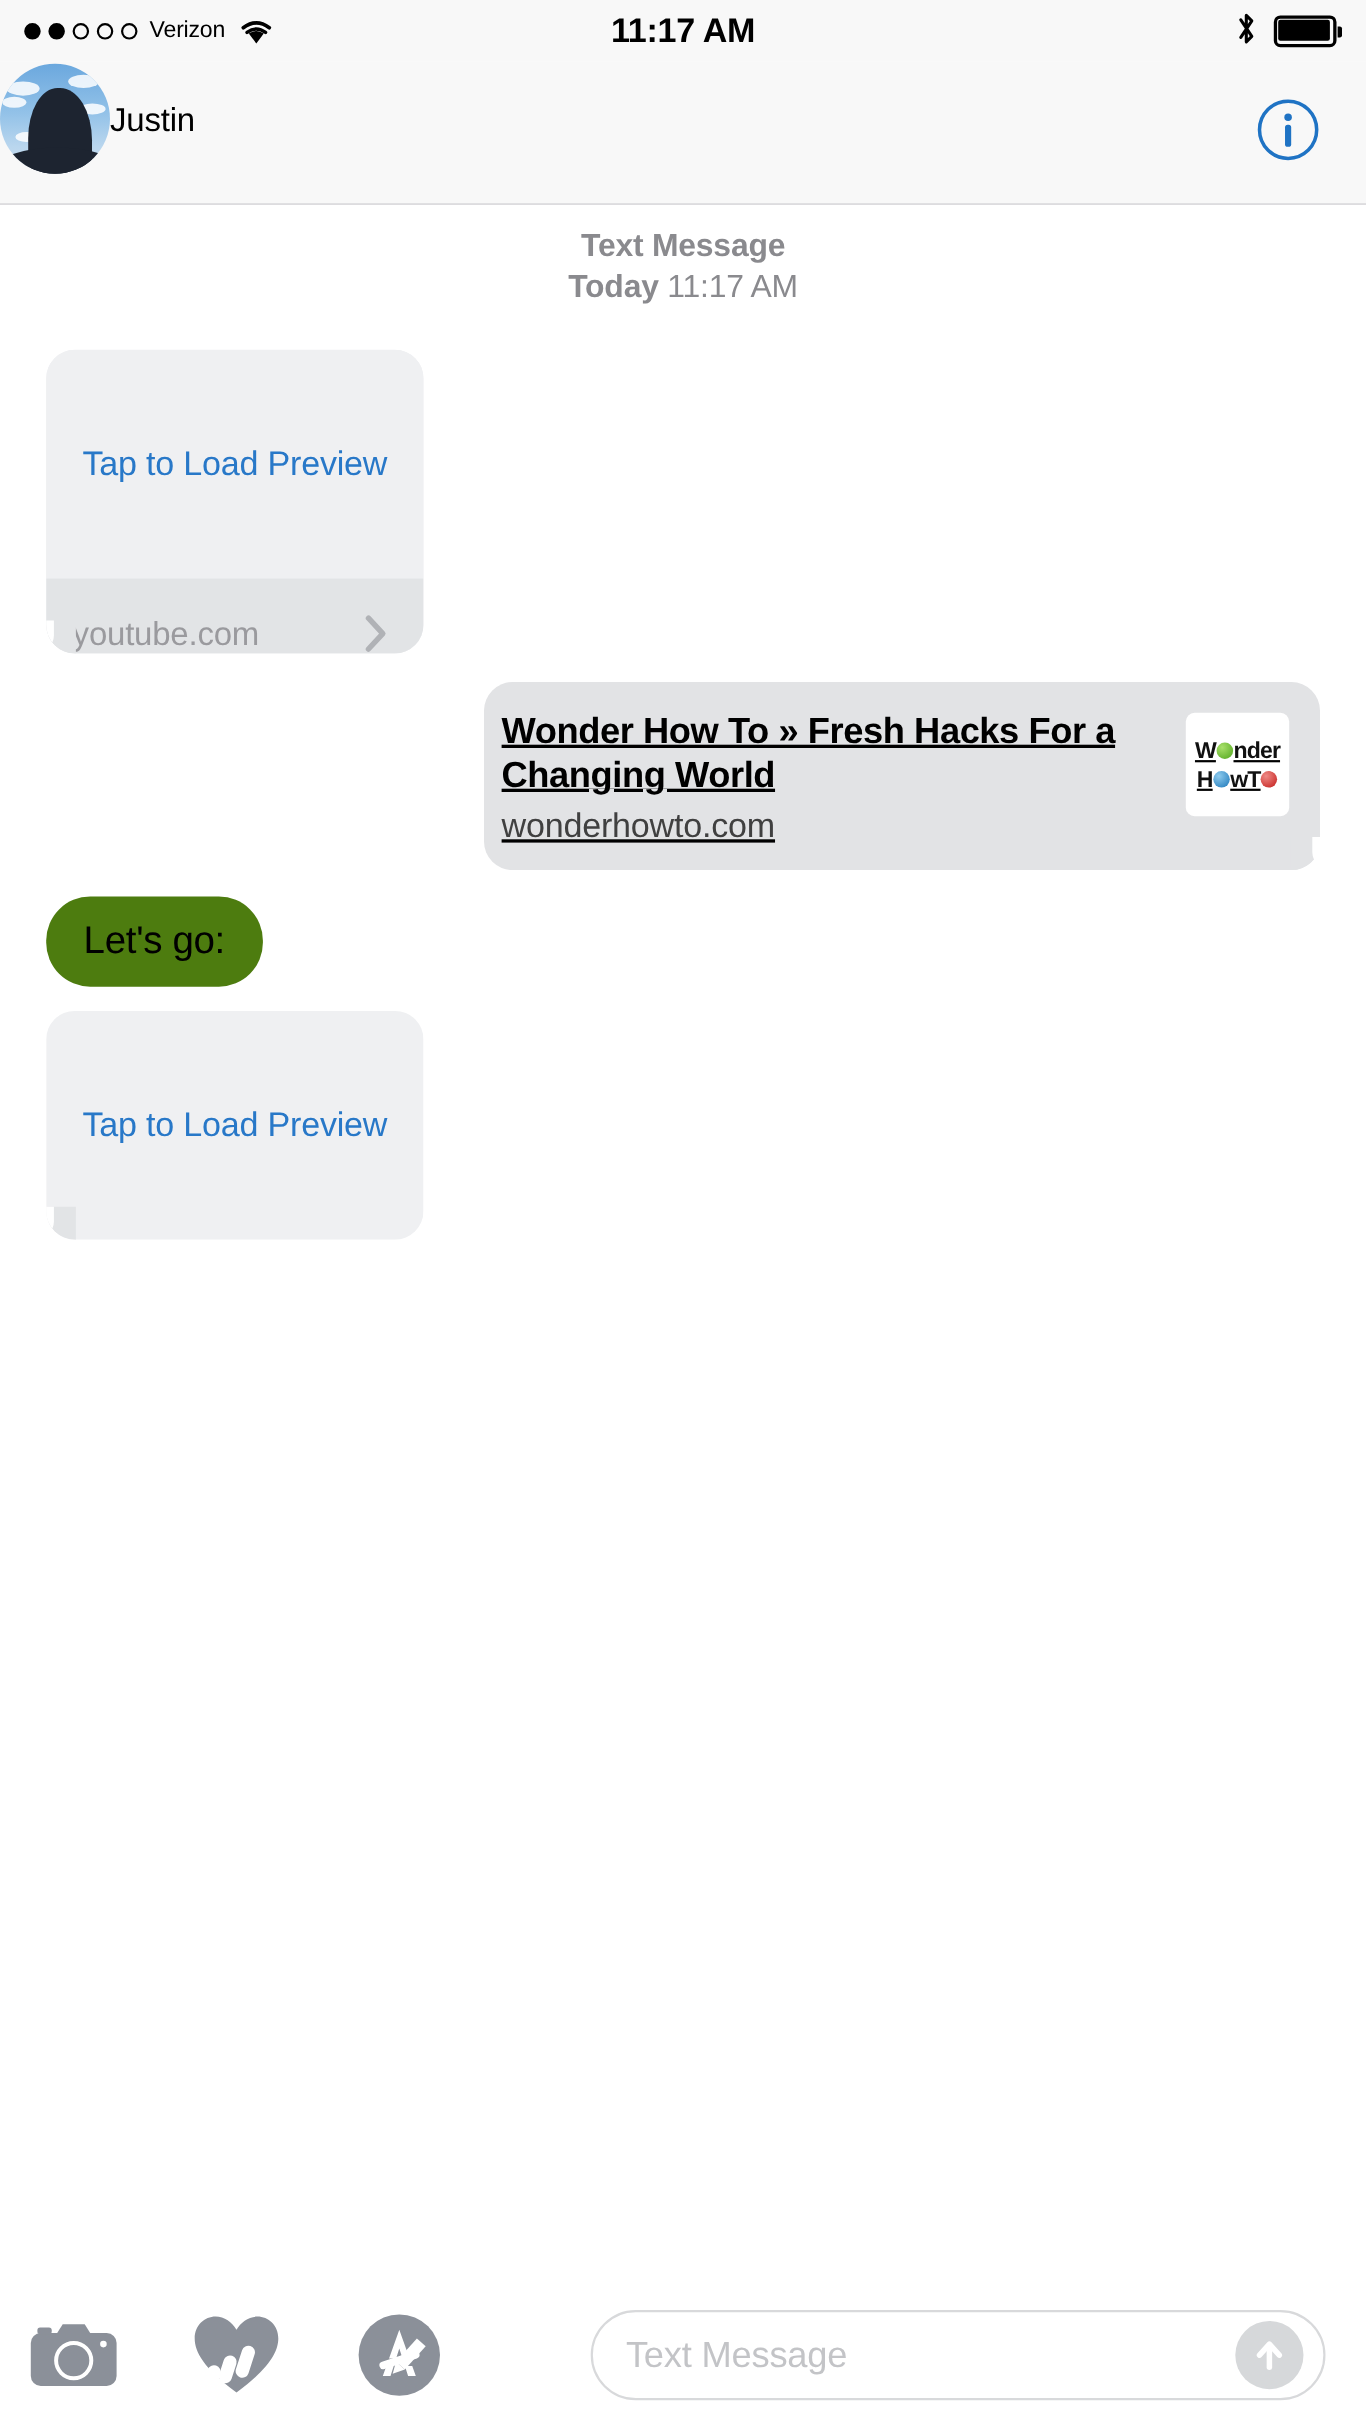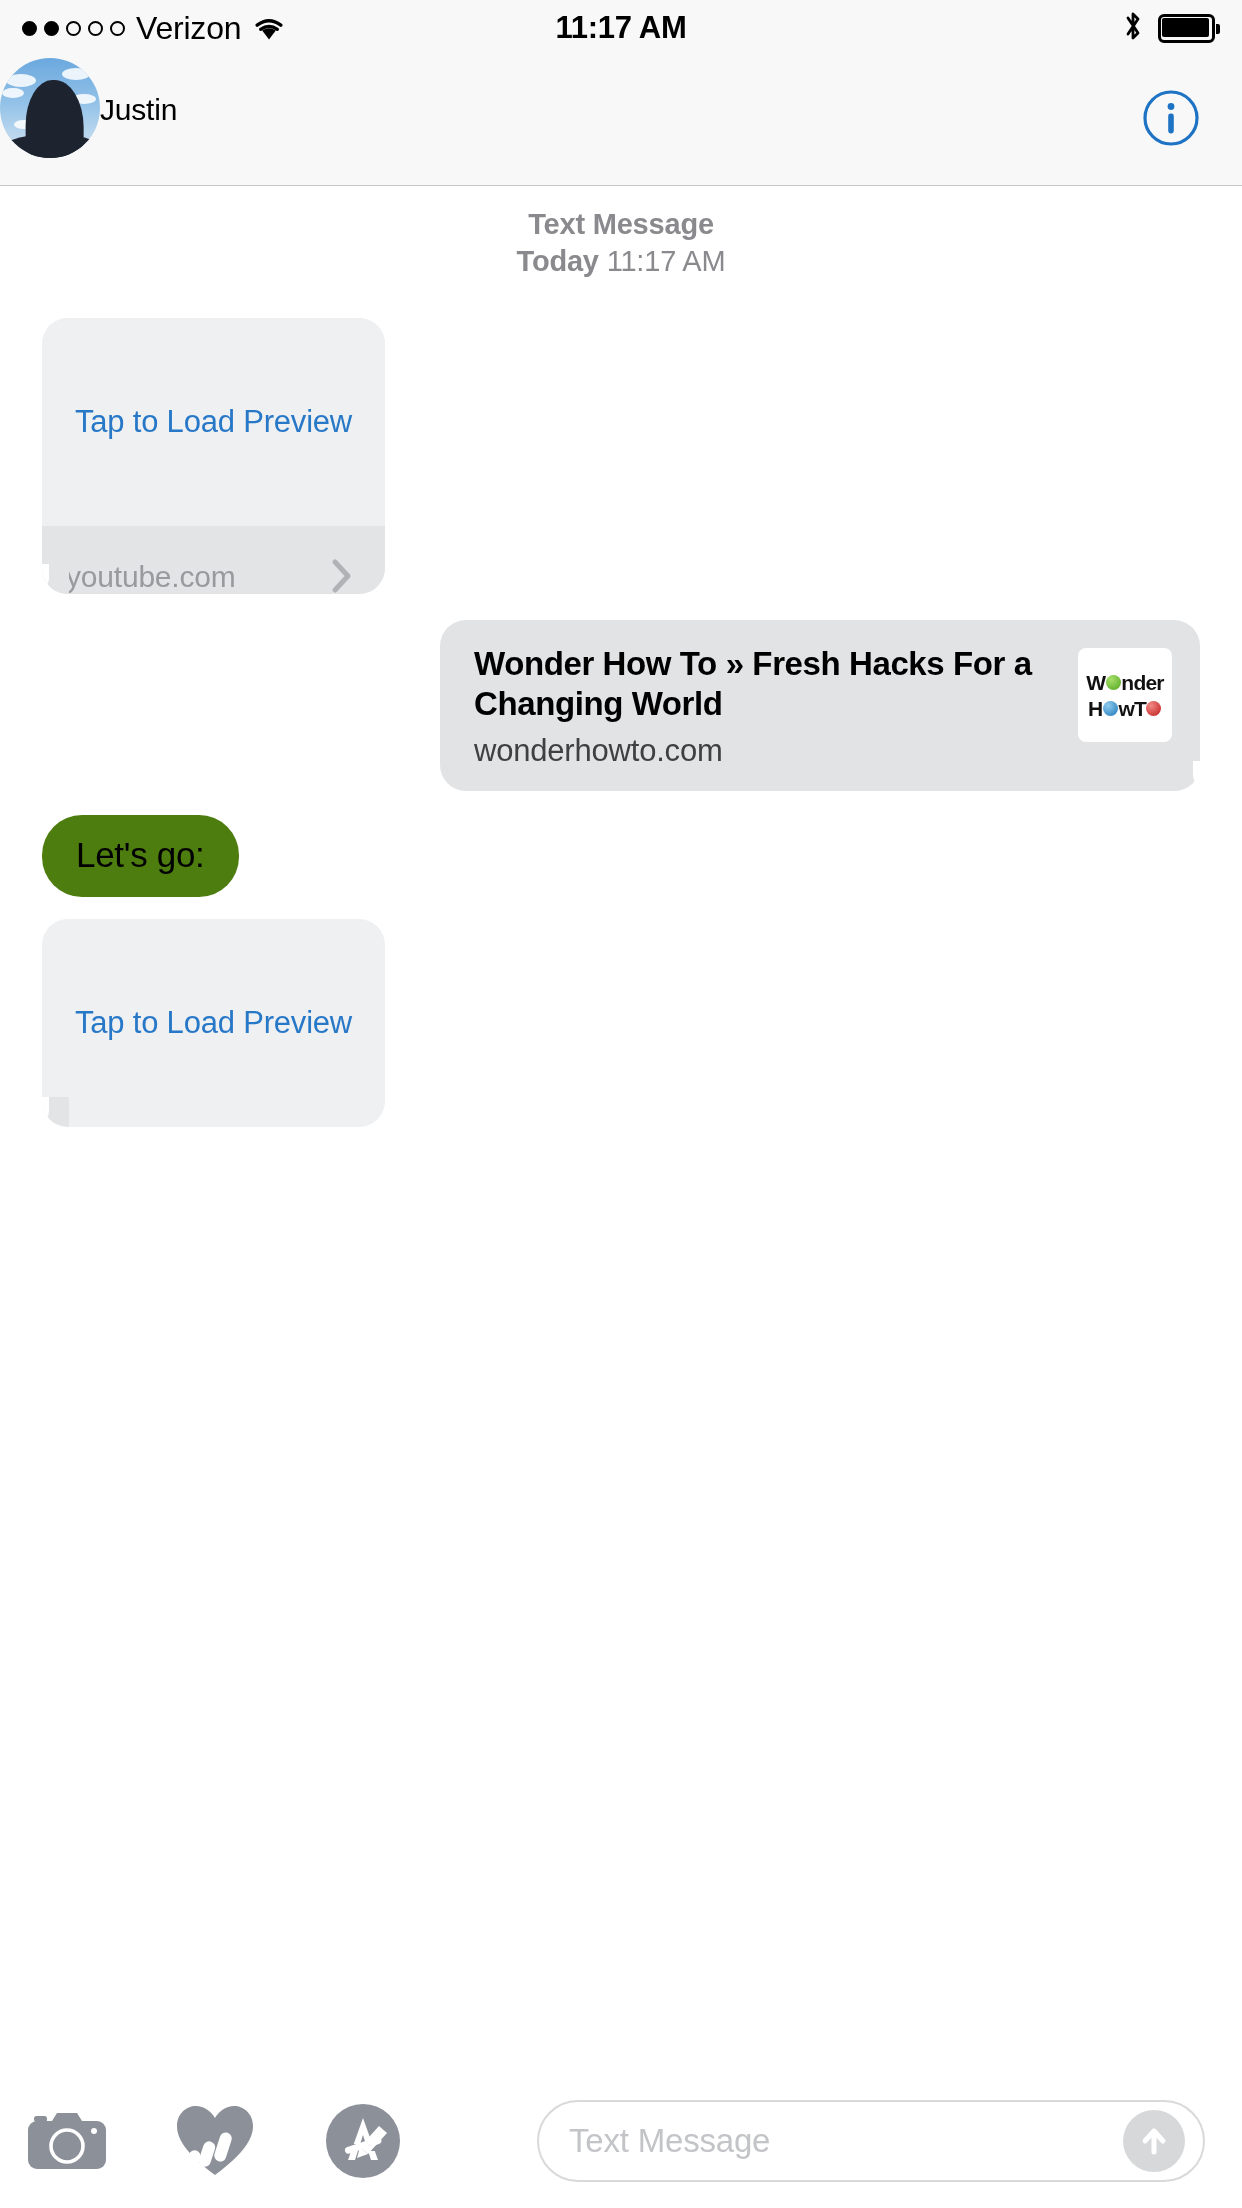--- a/index.html
+++ b/index.html
@@ -14,21 +14,21 @@
   
   .status-bar {
     position: absolute; top: 0; left: 0; width: 1242px; height: 56px;
     background: #f8f8f8;
     display: flex; align-items: center;
   }
   .status-left { position: absolute; left: 22px; display: flex; align-items: center; gap: 11px; }
   .sig-dots { display: flex; align-items: center; gap: 7px; }
   .dot { width: 15px; height: 15px; border-radius: 50%; border: 2.5px solid #000; }
   .dot.filled { background: #000; }
-  .carrier { font-size: 32px; color: #000; letter-spacing: -0.2px; }
+  .carrier { font-size: 21px; color: #000; letter-spacing: -0.2px; }
   .wifi { width: 34px; height: 26px; position: relative; }
   .status-center {
     position: absolute; left: 0; width: 1242px; text-align: center;
     font-size: 31px; font-weight: bold; color: #000; letter-spacing: -0.3px;
   }
   .status-right { position: absolute; right: 22px; display: flex; align-items: center; gap: 14px; }
   .battery { position: relative; width: 62px; height: 29px; }
   .battery-shell {
     position: absolute; left: 0; top: 0; width: 57px; height: 29px;
     border: 3px solid #000; border-radius: 6px;
@@ -115,22 +115,22 @@
   .tail-left::after {
     content: ""; position: absolute; left: -2px; bottom: 0;
     width: 18px; height: 30px; background: #ffffff;
     border-bottom-right-radius: 22px 20px;
   }
 
   
   .rich-link {
     position: relative; width: 760px;
     background: #e2e3e5; border-radius: 26px;
-    padding: 24px 28px 22px 34px;
-    display: flex; align-items: flex-start; gap: 36px;
+    padding: 24px 28px 22px 16px;
+    display: flex; align-items: flex-start; gap: 36px; text-decoration: underline;
   }
   .rl-text { flex: 1; min-width: 0; }
   .rl-title {
     font-size: 33px; font-weight: bold; color: #000;
     line-height: 1.22; letter-spacing: -0.4px;
   }
   .rl-domain {
     font-size: 31px; color: #404040; margin-top: 8px; letter-spacing: -0.2px;
   }
   .rl-thumb {

